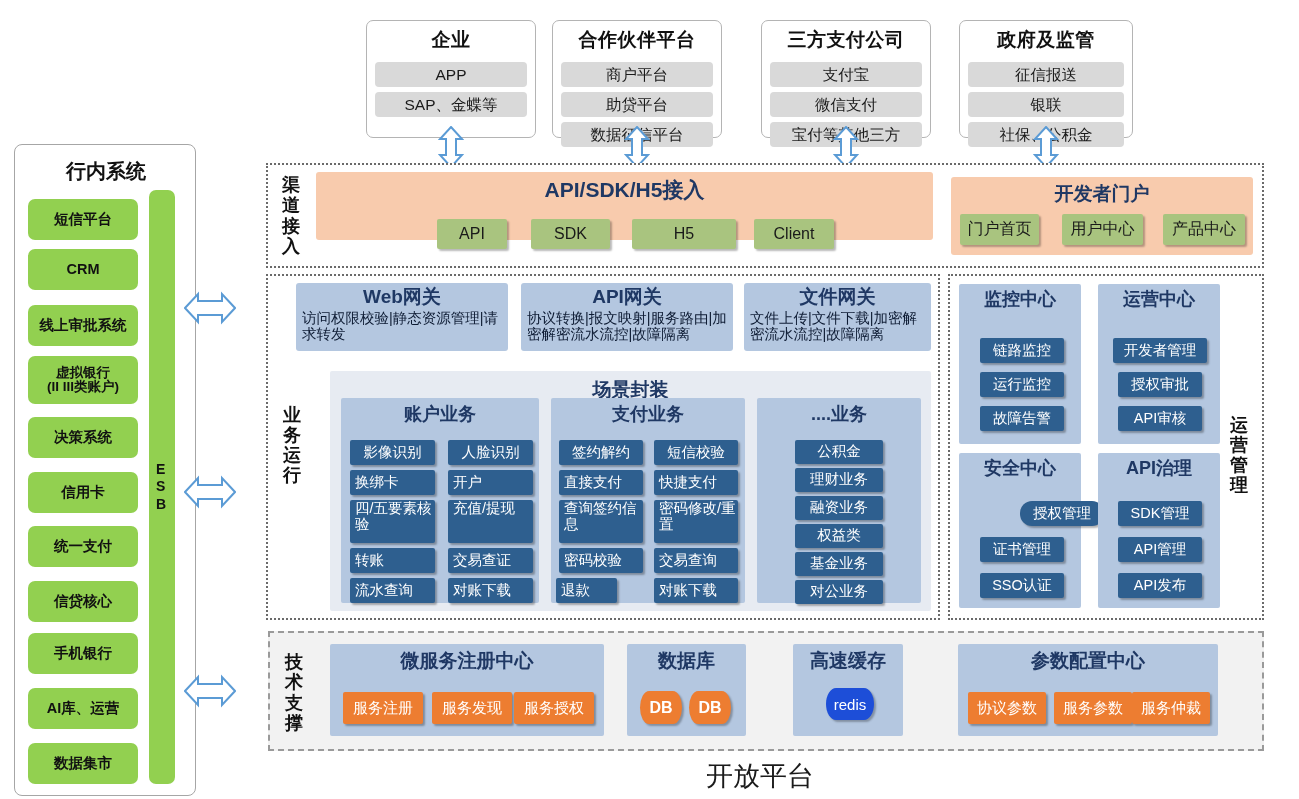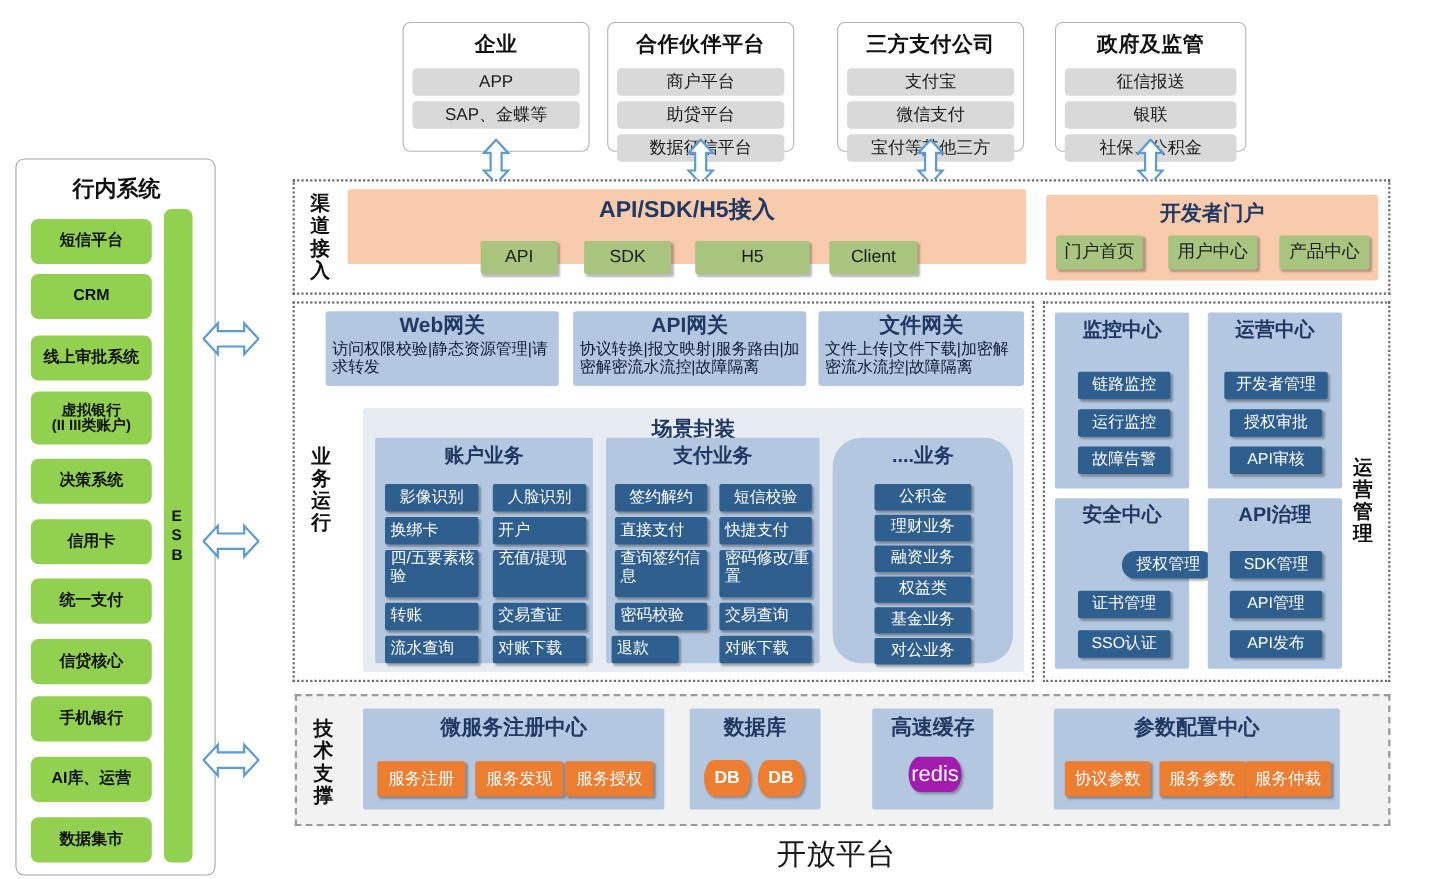--- a/index.html
+++ b/index.html
@@ -110,21 +110,21 @@
     background:#ed7d31; color:#ffffff; font-size:15px; border-radius:2px;
     display:flex; align-items:center; justify-content:center;
     box-shadow:2px 2px 2px rgba(0,0,0,.3);
   }
   .db-chip {
     background:#ed7d31; color:#ffffff; font-size:16px; font-weight:bold;
     border-radius:10px/18px; display:flex; align-items:center; justify-content:center;
     box-shadow:2px 2px 2px rgba(0,0,0,.28);
   }
   .redis-chip {
-    background:#a21caf; color:#ffffff; font-size:20px;
+    background:#1d4ed8; color:#ffffff; font-size:15px;
     border-radius:10px/16px; display:flex; align-items:center; justify-content:center;
     box-shadow:2px 2px 2px rgba(0,0,0,.28);
   }
 
   .page-title { font-size: 27px; color:#1a1a1a; text-align:center; }
 
   .vlabel { display:flex; flex-direction:column; align-items:center; justify-content:center; }
 </style>
 </head>
 <body>
@@ -345,21 +345,21 @@
   <div class="chip abs l" style="left:654px; top:500px; width:84px; height:43px; align-items:flex-start; padding-top:1px;">
       <span>密码修改/重置</span>
     </div>
   <div class="chip abs l" style="left:654px; top:548px; width:84px; height:25px;">
       <span>交易查询</span>
     </div>
   <div class="chip abs l" style="left:654px; top:578px; width:84px; height:25px;">
       <span>对账下载</span>
     </div>
 
-  <div class="scene-col abs" style="left:757px; top:398px; width:164px; height:205px;border-radius:26px;">
+  <div class="scene-col abs" style="left:757px; top:398px; width:164px; height:205px;">
     <div class="scene-col-title" style="margin-top:4px;">....业务</div>
   </div>
   <div class="chip abs" style="left:795px; top:440px; width:88px; height:24px;">
       <span>公积金</span>
     </div>
   <div class="chip abs" style="left:795px; top:468px; width:88px; height:24px;">
       <span>理财业务</span>
     </div>
   <div class="chip abs" style="left:795px; top:496px; width:88px; height:24px;">
       <span>融资业务</span>

